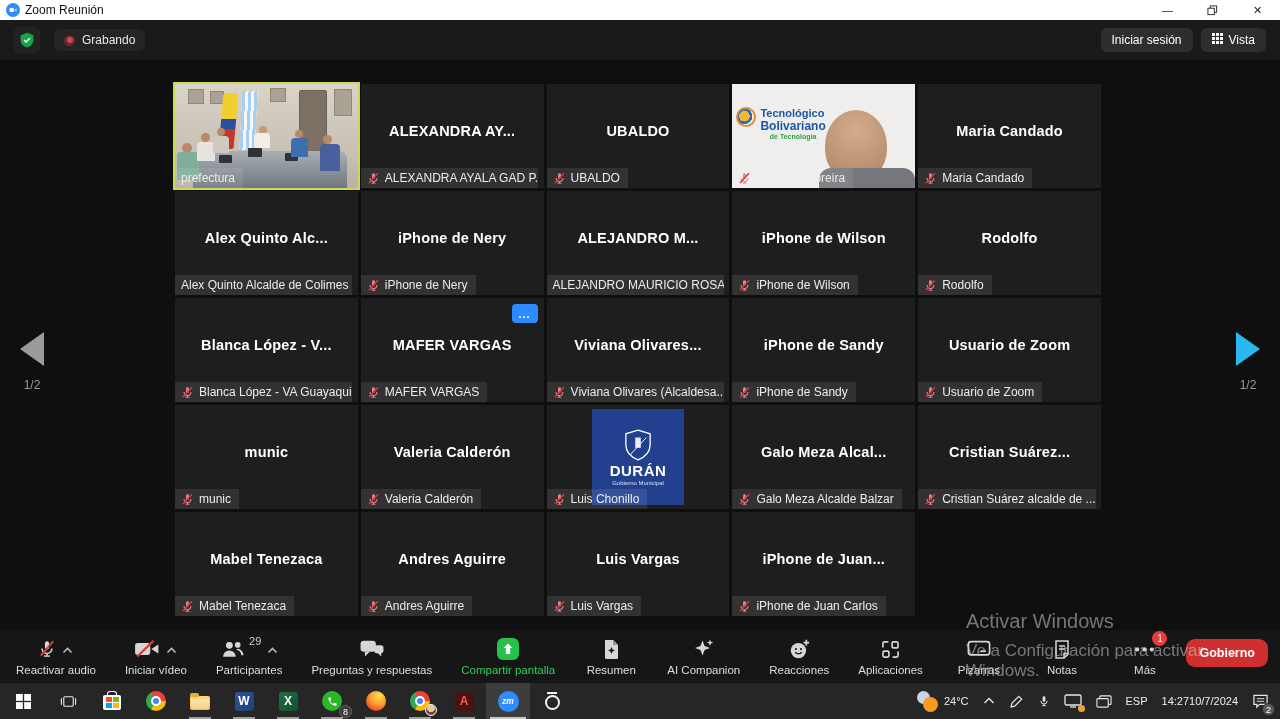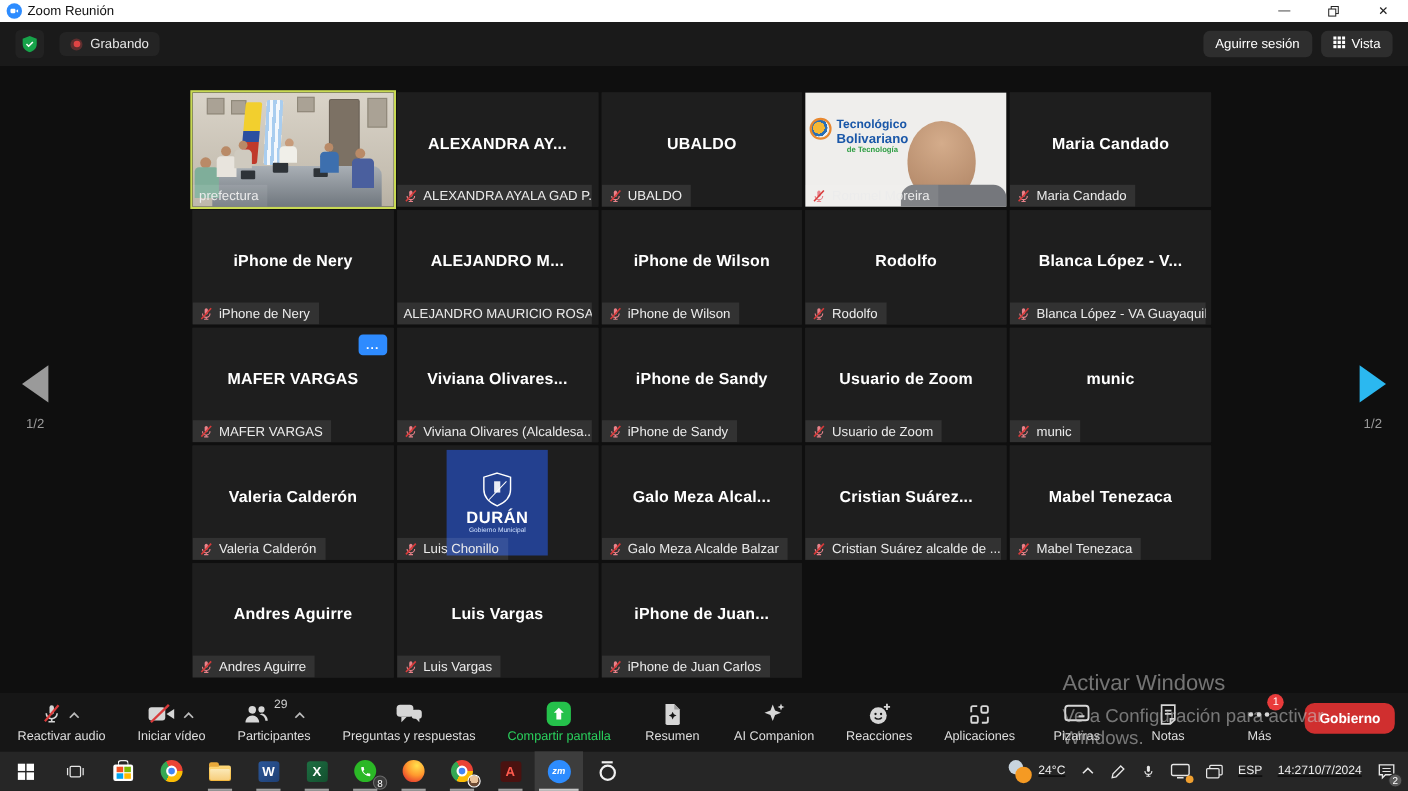--- a/index.html
+++ b/index.html
@@ -123,21 +123,21 @@
             padding:0 11px; position:relative; }
   .search-text { color:#4a4a4a; font-size:13px; }
   .search-img { position:absolute; right:0; top:0; bottom:0; width:40px;
                 background:radial-gradient(circle at 55% 80%, #7cb342 0 35%, #558b2f 36% 60%, #9ccc65 61%);
                 overflow:hidden; }
   .tk { width:44px; display:flex; align-items:center; justify-content:center; position:relative; }
   .tk.running::after { content:""; position:absolute; bottom:0; left:11px; right:11px; height:2.5px;
                        background:#9f9f9f; }
   .tk.zoom-active { background:#3d3d3d; }
   .tk.zoom-active::after { left:4px; right:4px; background:#c8c8c8; }
-  .tray { margin-left:auto; display:flex; padding-right:4px;text-decoration:underline; }
+  .tray { margin-left:auto; display:flex; padding-right:4px; }
   .tray-item { display:flex; align-items:center; justify-content:center; height:100%; position:relative;
                color:#ededed; font-size:11px; padding:0 7px; }
   .ic-weather { position:relative; width:22px; height:22px; margin-right:5px; }
   .ic-weather .moon { position:absolute; left:0; top:1px; width:13px; height:13px; border-radius:50%;
                       background:#c8d4de; }
   .ic-weather .sun { position:absolute; right:1px; bottom:0; width:15px; height:15px; border-radius:50%;
                      background:#f59a23; }
   .ic-chrome { width:20px; height:20px; border-radius:50%; position:relative;
                background:conic-gradient(from -30deg,#ea4335 0 120deg,#fbbc05 0 240deg,#34a853 0 360deg); }
   .ic-chrome::after { content:""; position:absolute; inset:5px; background:#4285f4; border-radius:50%;
@@ -211,21 +211,21 @@
         <path d="M10 1l8 3v6c0 5-3.5 8-8 9.5C5.5 18 2 15 2 10V4z" fill="#17a34a"></path>
         <path d="M6.3 10l2.5 2.5 4.8-4.8" fill="none" stroke="#fff" stroke-width="1.8"></path>
       </svg>
   </span>
   <span class="rec">
     <span class="rec-dot"></span>
     <span>Grabando</span>
   </span>
   <div class="meetbar-right">
     <span class="hdr-pill">
-      <span>Aguirre sesión</span>
+      <span>Iniciar sesión</span>
     </span>
     <span class="hdr-pill">
       <span>
         <svg width="11" height="11" viewBox="0 0 12 12" fill="#fff">
             <rect x="0" y="0" width="3.2" height="3.2"></rect>
             <rect x="4.4" y="0" width="3.2" height="3.2"></rect>
             <rect x="8.8" y="0" width="3.2" height="3.2"></rect>
             <rect x="0" y="4.4" width="3.2" height="3.2"></rect>
             <rect x="4.4" y="4.4" width="3.2" height="3.2"></rect>
             <rect x="8.8" y="4.4" width="3.2" height="3.2"></rect>
@@ -347,20 +347,28 @@
                 <line x1="5.6" y1="13.8" x2="10.4" y2="13.8" stroke="#e8838b" stroke-width="1.3"></line>
                 <line x1="2.5" y1="13.5" x2="13.5" y2="1.5" stroke="#d83a3a" stroke-width="1.8"></line>
               </svg>
             </span>
             <span>Maria Candado</span>
           </div>
         </div>
       </div>
       <div class="tile">
         <div class="tile-inner">
+          <div class="center-name">Alex Quinto Alc...</div>
+          <div class="plabel">
+            <span>Alex Quinto Alcalde de Colimes</span>
+          </div>
+        </div>
+      </div>
+      <div class="tile">
+        <div class="tile-inner">
           <div class="center-name">iPhone de Nery</div>
           <div class="plabel">
             <span style="display:flex">
               <svg width="13" height="13" viewBox="0 0 16 16">
                 <rect x="6.2" y="1.5" width="3.6" height="7" rx="1.8" fill="#e8838b"></rect>
                 <path d="M3.8 7.5a4.2 4.2 0 0 0 8.4 0" fill="none" stroke="#e8838b" stroke-width="1.3"></path>
                 <line x1="8" y1="11.7" x2="8" y2="13.6" stroke="#e8838b" stroke-width="1.3"></line>
                 <line x1="5.6" y1="13.8" x2="10.4" y2="13.8" stroke="#e8838b" stroke-width="1.3"></line>
                 <line x1="2.5" y1="13.5" x2="13.5" y2="1.5" stroke="#d83a3a" stroke-width="1.8"></line>
               </svg>

